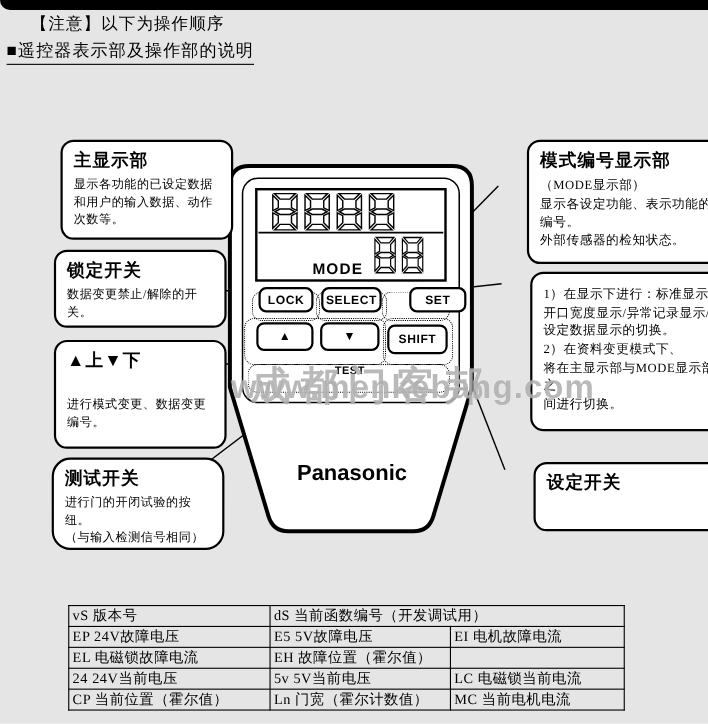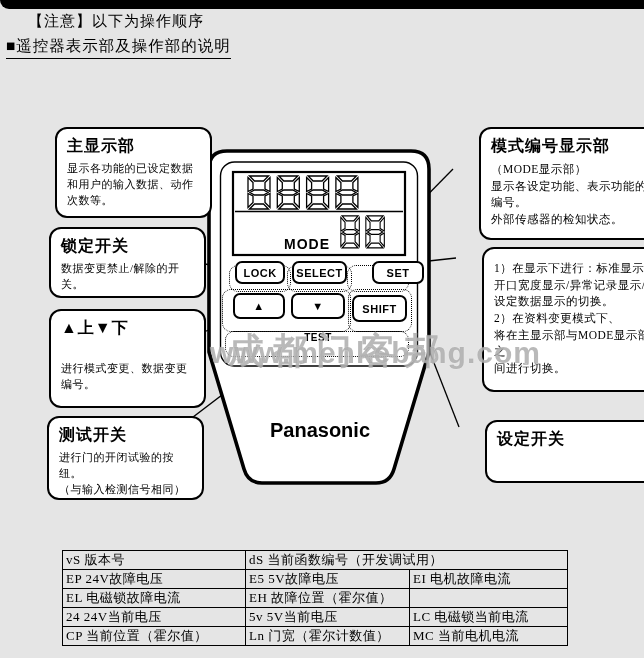--- a/index.html
+++ b/index.html
@@ -12,21 +12,21 @@
            border-bottom:1px solid #000;padding-bottom:1px;}
   
   .callout{background:#fff;border:2px solid #000;border-radius:12px;
            padding:7px 8px 6px 10px;box-sizing:border-box;z-index:20;margin-left:27px;}
   .callout-title{font-weight:bold;font-size:16px;letter-spacing:1px;}
   .callout-body{font-size:11px;line-height:1.45;margin-top:4px;white-space:pre-line;letter-spacing:0.5px;}
   #b1{left:28px;top:127px;width:157px;height:91px;}
   #b2{left:22px;top:227px;width:157px;height:71px;}
   #b3{left:22px;top:309px;width:157px;height:99px;}
   #b3 .callout-body{margin-top:22px;}
-  #b4{left:20px;top:416px;width:157px;height:84px;}
+  #b4{left:20px;top:416px;width:157px;height:84px;border-radius:17px;}
   #b5{left:452px;top:127px;width:187px;height:113px;}
   #b5 .callout-body{font-size:11.5px;}
   #b6{left:455px;top:247px;width:184px;height:145px;}
   #b6 .callout-body{font-size:11.5px;}
   #b7{left:458px;top:420px;width:181px;height:63px;}
   
   #fig{left:0;top:0;width:644px;height:540px;z-index:1;}
   
   .btn{position:absolute;border:2px solid #000;border-radius:7px;background:#fff;
        display:flex;align-items:center;justify-content:center;

